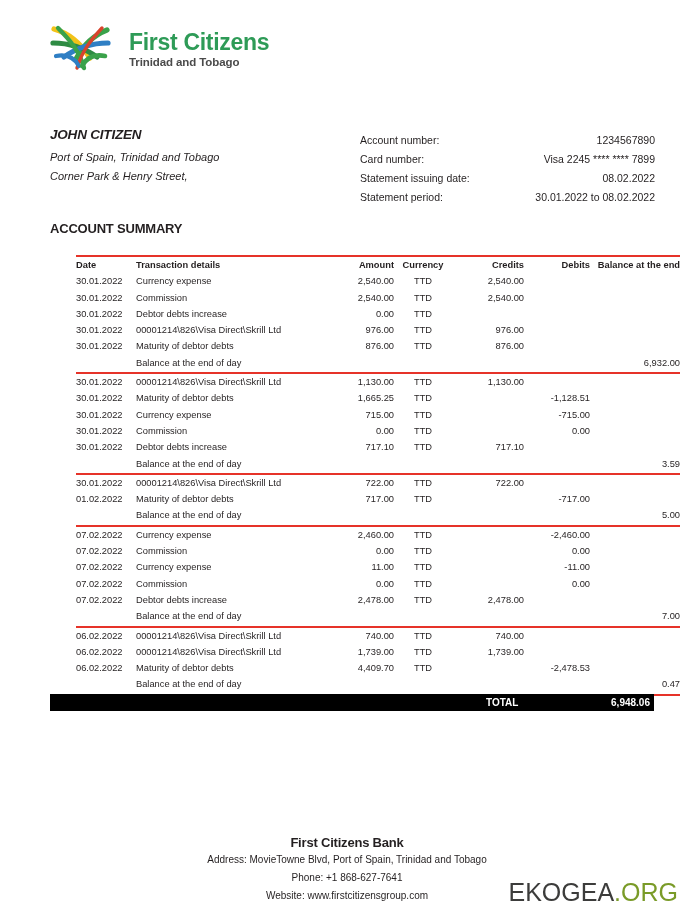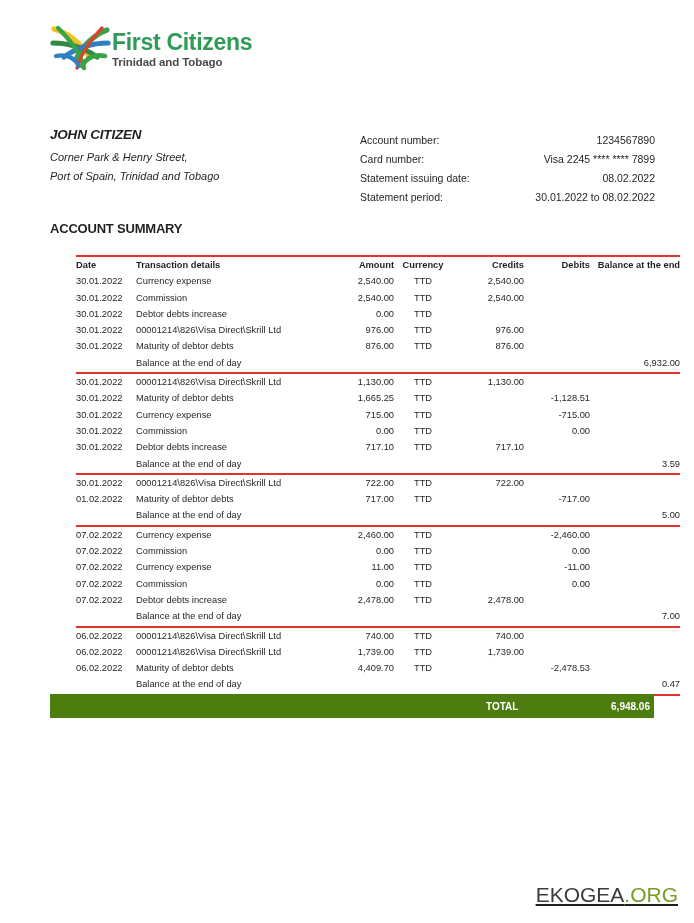--- a/index.html
+++ b/index.html
@@ -8,21 +8,21 @@
     height: 923px;
     background: #ffffff;
     font-family: "Liberation Sans", sans-serif;
     color: #231f20;
   }
   .page { position: relative; width: 694px; height: 923px; overflow: hidden; }
 
   
   .logo-block { position: absolute; left: 50px; top: 24px; display: flex; align-items: center; }
   .logo-mark { width: 62px; height: 50px; flex: none; }
-  .logo-text { margin-left: 0; }
+  .logo-text { margin-left: 17px; }
   .logo-title {
     font-size: 23px; font-weight: bold; color: #2e9b57;
     letter-spacing: -0.3px; line-height: 1.05;
   }
   .logo-sub {
     font-size: 11.5px; font-weight: bold; color: #4a4a4a;
     letter-spacing: -0.1px; margin-top: 2px;
   }
 
   
@@ -67,37 +67,37 @@
 
   tbody td { padding-top: 0.5px; padding-bottom: 0.5px; }
   tr.bal td { }
   tr.bal .bal-label { padding-left: 0; }
 
   .sep-row td { padding: 0 !important; height: 3px; }
   .sep-bar { height: 2px; background: #e63329; margin-top: 1px; }
 
   
   .total-bar {
-    position: absolute; left: 50px; width: 604px; height: 24px;
-    background: #4d7c0f; color: #ffffff;
+    position: absolute; left: 50px; width: 604px; height: 17px;
+    background: #000000; color: #ffffff;
     display: flex; align-items: center;
     font-size: 10px; font-weight: bold;
   }
   .total-label { position: absolute; left: 436px; }
   .total-value { position: absolute; right: 4px; }
 
   
   .footer { position: absolute; left: 0; width: 694px; text-align: center; }
   .footer-title { font-size: 13px; font-weight: bold; letter-spacing: -0.2px; }
   .footer-line { font-size: 10px; line-height: 17px; margin-top: 1px; }
 
   
   .watermark {
     position: absolute; right: 16px; bottom: 16px;
-    font-size: 21px; letter-spacing: 0px; font-weight: normal; text-decoration: underline;
+    font-size: 25px; letter-spacing: 0px; font-weight: normal;
   }
   .wm-dark { color: #3c3c3b; }
   .wm-green { color: #7a9b28; }
 </style>
 </head>
 <body>
 
 <div class="page">
 
   <div class="logo-block">
@@ -116,22 +116,22 @@
       </svg>
     </div>
     <div class="logo-text">
       <div class="logo-title">First Citizens</div>
       <div class="logo-sub">Trinidad and Tobago</div>
     </div>
   </div>
 
   <div class="cust-block">
     <div class="cust-name">JOHN CITIZEN</div>
+    <div class="cust-line">Port of Spain, Trinidad and Tobago</div>
     <div class="cust-line">Corner Park &amp; Henry Street,</div>
-    <div class="cust-line">Port of Spain, Trinidad and Tobago</div>
   </div>
 
   <div class="acct-block">
       <div class="acct-row">
         <span class="acct-label">Account number:</span>
         <span class="acct-value">1234567890</span>
       </div>
       <div class="acct-row">
         <span class="acct-label">Card number:</span>
         <span class="acct-value">Visa 2245 **** **** 7899</span>
@@ -424,18 +424,24 @@
           </tr>
         </tbody>
     </table>
   </div>
 
   <div class="total-bar" id="total-bar" style="top: 694px;">
     <span class="total-label">TOTAL</span>
     <span class="total-value">6,948.06</span>
   </div>
 
+  <div class="footer" id="footer" style="top: 835px;">
+    <div class="footer-title">First Citizens Bank</div>
+    <div class="footer-line">Address: MovieTowne Blvd, Port of Spain, Trinidad and Tobago</div>
+    <div class="footer-line">Phone: +1 868-627-7641</div>
+    <div class="footer-line">Website: www.firstcitizensgroup.com</div>
+  </div>
 
   <div class="watermark">
     <span class="wm-dark">EKOGEA</span><span class="wm-green">.ORG</span>
   </div>
 
 </div>
 
 </body></html>

